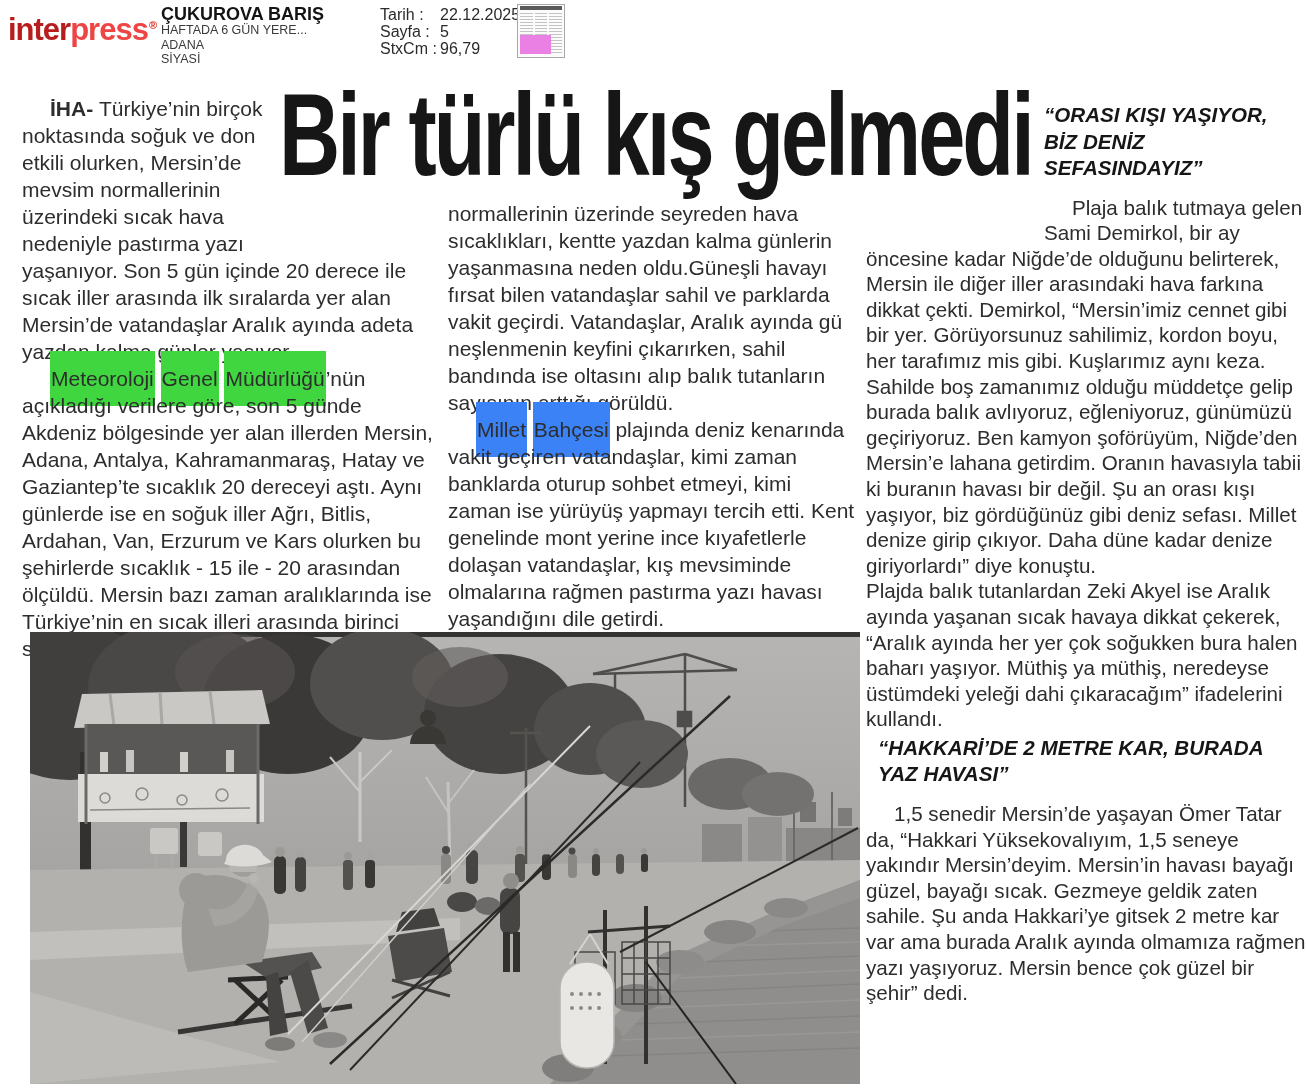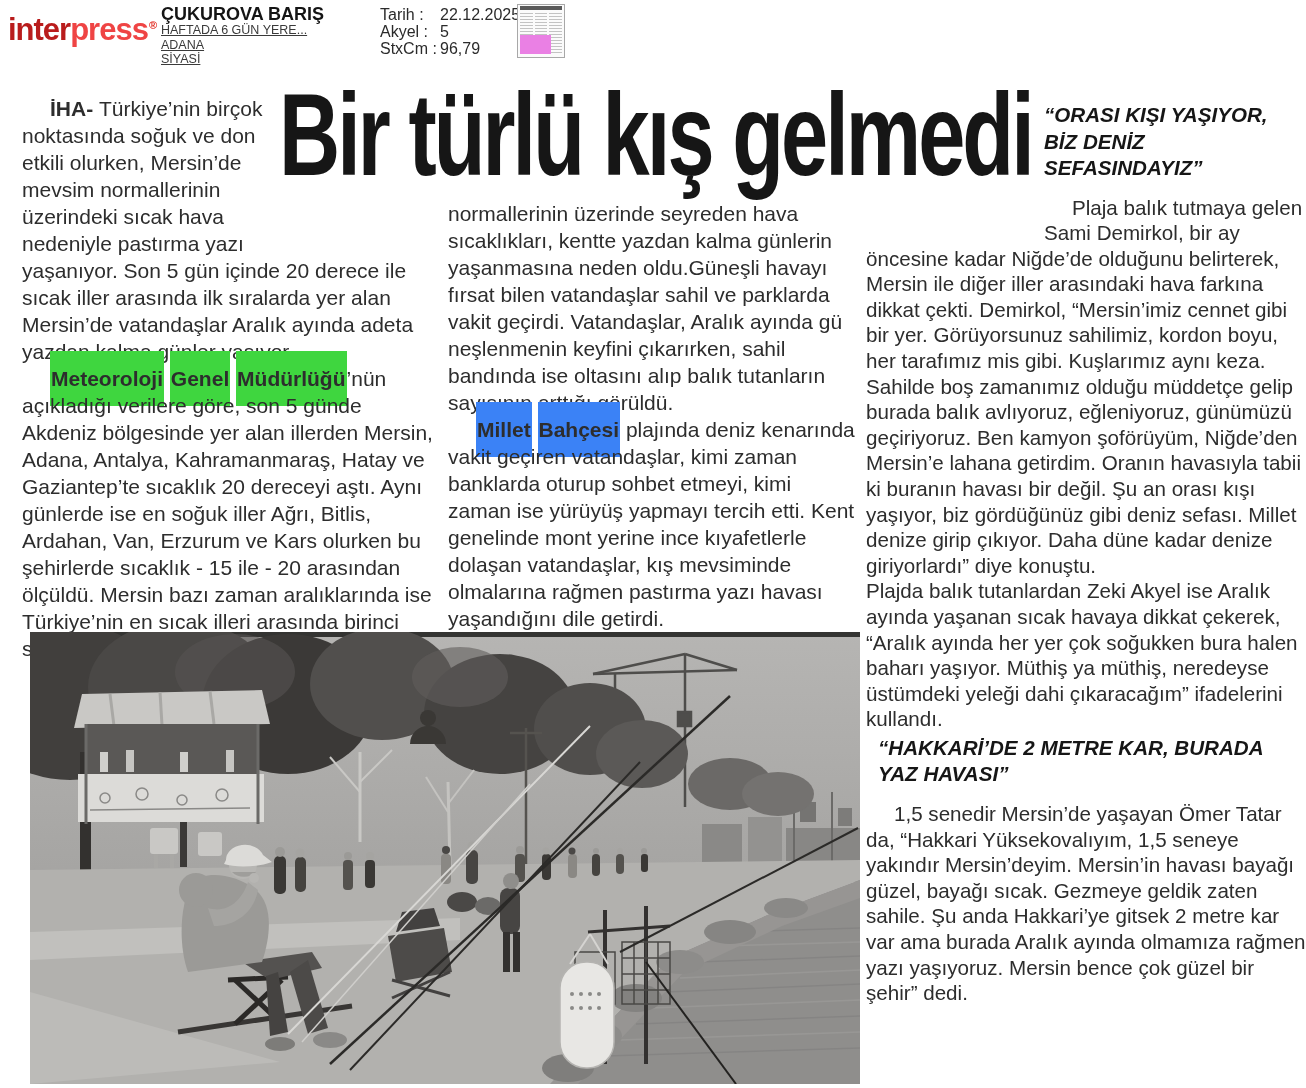--- a/index.html
+++ b/index.html
@@ -8,21 +8,21 @@
 
   
   .logo { position:absolute; left:8px; top:8px; font-weight:700; font-size:31px;
           letter-spacing:-1px; line-height:34px; }
   .logo-inter { color:#b91c1c; }
   .logo-press { color:#ef4444; }
   .logo-reg   { color:#e1251b; font-size:11px; vertical-align:super; margin-left:1px; }
 
   .pub { position:absolute; left:161px; top:6px; }
   .pub-name { font-size:18px; font-weight:700; color:#141414; line-height:17px; }
-  .pub-line { font-size:12.5px; color:#3a3a3a; line-height:14.5px;text-decoration:underline; }
+  .pub-line { font-size:12.5px; color:#3a3a3a; line-height:14.5px; }
 
   .meta { position:absolute; left:380px; top:6px; display:grid;
           grid-template-columns:60px auto; font-size:16px; line-height:17px; color:#2b2b2b; }
 
   .thumb { position:absolute; left:517px; top:4px; width:46px; height:52px;
            background:#fbfbfb; border:1px solid #a8a8a8; }
   .thumb-bar { position:absolute; top:1px; left:2px; right:2px; height:4px; background:#5a5a5a; }
   .thumb-cols { position:absolute; top:8px; left:2px; right:2px; bottom:2px; display:flex; gap:2px; }
   .thumb-col { flex:1; background:repeating-linear-gradient(to bottom,#c3c3c3 0 1px,transparent 1px 3px); }
   .thumb-hl { position:absolute; left:2px; bottom:3px; width:31px; height:19px; background:#ea80e4; }
@@ -43,21 +43,21 @@
   .lead { font-weight:700; }
 
   .spacer-right { float:right; width:170px; height:142px; }
   .spacer-left  { float:left;  width:178px; height:150px; }
 
   .subhead { margin:12px; font-size:20.6px; font-weight:700; font-style:italic;
              color:#161616; line-height:26.5px; }
   .subhead + .para { margin-top:13px; }
   .subhead.mid { margin-top:3px; }
 
-  .hl { padding:16px 1px;font-weight:bold; }
+  .hl { padding:16px 1px; }
   .hl-green  { background:#3fd63f; }
   .hl-pink   { background:#3b82f6; }
   .hl-orange { background:#f1a350; }
 
   
   .photo { position:absolute; left:30px; top:632px; width:830px; height:452px; margin:0; }
   .photo svg { display:block; width:100%; height:100%; }
 </style>
 </head>
 <body>
@@ -69,21 +69,21 @@
   <div class="pub">
     <div class="pub-name">ÇUKUROVA BARIŞ</div>
     <div class="pub-line">HAFTADA 6 GÜN YERE...</div>
     <div class="pub-line">ADANA</div>
     <div class="pub-line">SİYASİ</div>
   </div>
 
   <div class="meta">
     <span>Tarih :</span>
     <span>22.12.2025</span>
-    <span>Akyel :</span>
+    <span>Sayfa :</span>
     <span>5</span>
     <span>StxCm :</span>
     <span>96,79</span>
   </div>
 
   <div class="thumb">
     <div class="thumb-bar"></div>
     <div class="thumb-cols">
       <div class="thumb-col"></div>
       <div class="thumb-col"></div>

